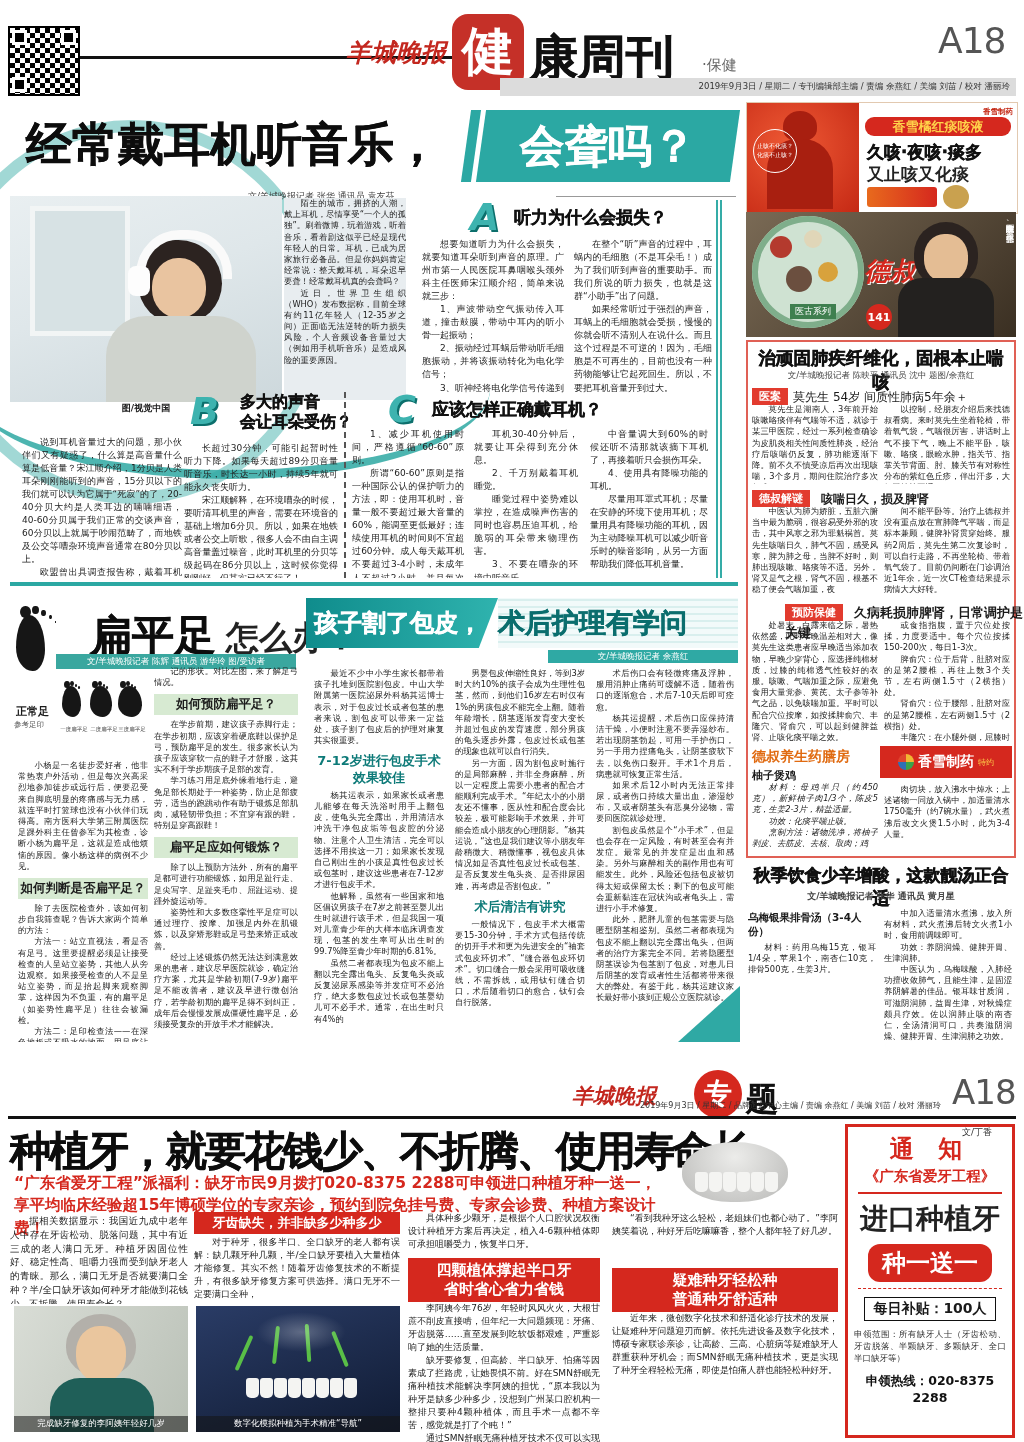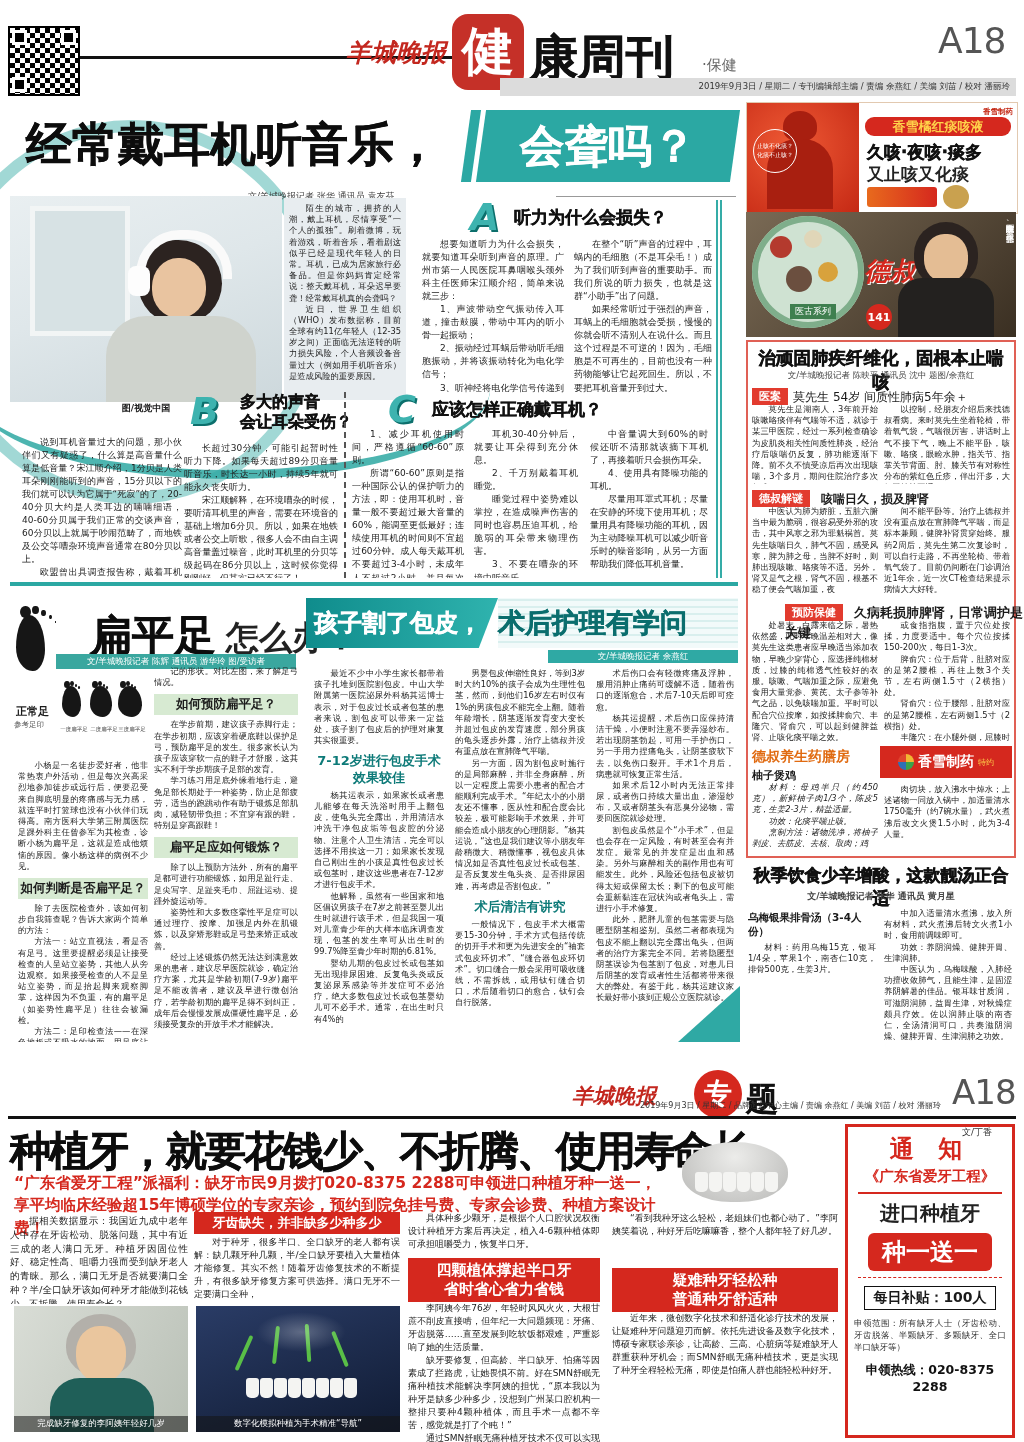--- a/index.html
+++ b/index.html
@@ -68,21 +68,21 @@
   <div class="abs" style="left:10px;top:196px;width:272px;height:206px;background:linear-gradient(160deg,#e9efF1 0%,#dfe7ea 45%,#cdd8dc 100%);overflow:hidden;">
     <div class="abs" style="left:20px;top:10px;width:90px;height:120px;border:5px solid #f2f5f5;background:#d7e2e4;"></div>
     <div class="abs" style="left:128px;top:44px;width:84px;height:84px;background:#2c2320;border-radius:46% 54% 50% 50%;"></div>
     <div class="abs" style="left:142px;top:62px;width:54px;height:60px;background:#e9c4a0;border-radius:48%;"></div>
     <div class="abs" style="left:126px;top:34px;width:78px;height:40px;border:9px solid #fafafa;border-bottom:none;border-radius:44px 44px 0 0;"></div>
     <div class="abs" style="left:118px;top:70px;width:22px;height:30px;background:#fdfdfd;border-radius:8px;"></div>
     <div class="abs" style="left:96px;top:120px;width:150px;height:90px;background:#cfd3cd;border-radius:40px 40px 0 0;"></div>
   </div>
   <div class="abs" style="left:10px;top:402px;width:272px;text-align:center;font-size:9px;font-weight:700;color:#222;">图/视觉中国</div>
 
-  <div class="abs col s8" style="left:284px;top:198px;width:122px;height:202px;background:#e8edf0;padding:5px;box-sizing:border-box;">
+  <div class="abs col s8" style="left:284px;top:198px;width:122px;height:202px;background:#e8edf0;box-sizing:border-box;">
       <p>陌生的城市，拥挤的人潮，戴上耳机，尽情享受“一个人的孤独”。刷着微博，玩着游戏，听着音乐，看着剧这似乎已经是现代年轻人的日常。耳机，已成为居家旅行必备品。但是你妈妈肯定经常说：整天戴耳机，耳朵迟早要聋！经常戴耳机真的会聋吗？</p>
       <p>近日，世界卫生组织（WHO）发布数据称，目前全球有约11亿年轻人（12-35岁之间）正面临无法逆转的听力损失风险，个人音频设备音量过大（例如用手机听音乐）是造成风险的重要原因。</p>
     </div>
 
   <div class="abs letter" style="left:470px;top:198px;">A</div>
   <div class="abs sec-title" style="left:514px;top:206px;">听力为什么会损失？</div>
   <div class="abs col" style="left:422px;top:238px;width:142px;height:156px;">
       <p>想要知道听力为什么会损失，就要知道耳朵听到声音的原理。广州市第一人民医院耳鼻咽喉头颈外科主任医师宋江顺介绍，简单来说就三步：</p>
       <p>1、声波带动空气振动传入耳道，撞击鼓膜，带动中耳内的听小骨一起振动；</p>
       <p>2、振动经过耳蜗后带动听毛细胞振动，并将该振动转化为电化学信号；</p>
@@ -192,26 +192,26 @@
   <div class="abs" style="left:548px;top:650px;width:190px;height:13px;background:#2fa9a4;color:#fff;font-size:8.5px;display:flex;align-items:center;justify-content:center;">文/羊城晚报记者 余燕红</div>
 
   <div class="abs" style="left:314px;top:668px;width:130px;height:374px;overflow:hidden;">
     <div class="col s8">
         <p>最近不少中小学生家长都带着孩子扎堆到医院割包皮。中山大学附属第一医院泌尿外科杨其运博士表示，对于包皮过长或者包茎的患者来说，割包皮可以带来一定益处，孩子割了包皮后的护理对康复其实很重要。</p>
       </div>
     <div class="tealsub">7-12岁进行包皮手术效果较佳</div>
     <div class="col s8">
         <p>杨其运表示，如果家长或者患儿能够在每天洗浴时用手上翻包皮，使龟头完全露出，并用清洁水冲洗干净包皮垢等包皮腔的分泌物、注意个人卫生清洁，完全可以选择不用挨这一刀；如果家长发现自己刚出生的小孩是真性包皮过长或包茎时，建议这些患者在7-12岁才进行包皮手术。</p>
         <p>他解释，虽然有一些国家和地区倡议男孩子在7岁之前甚至婴儿出生时就进行该手术，但是我国一项对儿童青少年的大样本临床调查发现，包茎的发生率可从出生时的99.7%降至青少年时期的6.81%。</p>
-        <p>婴幼儿期的包皮过长或包茎如无出现排尿困难、反复龟头炎或反复泌尿系感染等并发症可不必治疗，绝大多数包皮过长或包茎婴幼儿可不必手术。通常，在出生时只有4%的</p>
+        <p>虽然二者都表现为包皮不能上翻以完全露出龟头、反复龟头炎或反复泌尿系感染等并发症可不必治疗，绝大多数包皮过长或包茎婴幼儿可不必手术。通常，在出生时只有4%的</p>
       </div>
   </div>
   <div class="abs" style="left:455px;top:668px;width:130px;height:374px;overflow:hidden;">
     <div class="col s8">
-        <p>男婴包皮伸缩性良好，等到3岁时大约10%的孩子会成为生理性包茎，然而，到他们16岁左右时仅有1%的男孩包皮不能完全上翻。随着年龄增长，阴茎逐渐发育变大变长并超过包皮的发育速度，部分男孩的龟头逐步外露，治疗上德叔并没有重点放在宣肺降气平喘。</p>
+        <p>男婴包皮伸缩性良好，等到3岁时大约10%的孩子会成为生理性包茎，然而，到他们16岁左右时仅有1%的男孩包皮不能完全上翻。随着年龄增长，阴茎逐渐发育变大变长并超过包皮的发育速度，部分男孩的龟头逐步外露，包皮过长或包茎的现象也就可以自行消失。</p>
         <p>另一方面，因为割包皮时施行的是局部麻醉，并非全身麻醉，所以一定程度上需要小患者的配合才能顺利完成手术。“年纪太小的小朋友还不懂事，医从性和配合度会比较差，极可能影响手术效果，并可能会造成小朋友的心理阴影。”杨其运说，“这也是我们建议等小朋友年龄稍微大、稍微懂事，视包皮具体情况如是否真性包皮过长或包茎、是否反复发生龟头炎、是否排尿困难，再考虑是否割包皮。”</p>
       </div>
     <div class="tealsub">术后清洁有讲究</div>
     <div class="col s8">
         <p>一般情况下，包皮手术大概需要15-30分钟，手术方式包括传统的切开手术和更为先进安全的“袖套式包皮环切术”、“缝合器包皮环切术”。切口缝合一般会采用可吸收缝线，不需拆线，或用钛钉缝合切口，术后随着切口的愈合，钛钉会自行脱落。</p>
       </div>
   </div>
   <div class="abs col s8" style="left:596px;top:668px;width:138px;height:374px;">
       <p>术后伤口会有轻微疼痛及浮肿，服用消肿止痛药可缓解不适，随着伤口的逐渐愈合，术后7-10天后即可痊愈。</p>
       <p>杨其运提醒，术后伤口应保持清洁干燥，小便时注意不要弄湿纱布。若出现阴茎勃起，可用一手护伤口，另一手用力捏痛龟头，让阴茎疲软下去，以免伤口裂开。手术1个月后，病患就可恢复正常生活。</p>
@@ -343,22 +343,22 @@
     <div class="abs" style="left:4px;top:4px;width:106px;height:60px;background:radial-gradient(ellipse at 50% 25%,#ececea,#b9b9b7);border-radius:50% 50% 46% 46%;"></div>
     <div class="abs teeth" style="left:12px;top:34px;width:92px;text-align:center;">
       <span></span><span></span><span></span><span></span><span></span><span></span>
     </div>
   </div>
 
   <div class="abs" style="left:845px;top:1124px;width:170px;height:314px;border:3px solid #d5281e;box-sizing:border-box;padding:6px 6px;text-align:center;">
     <div style="color:#d5281e;font-size:24px;font-weight:800;letter-spacing:8px;">通 知</div>
     <div style="color:#d5281e;font-size:14.5px;font-weight:800;margin-top:2px;">《广东省爱牙工程》</div>
     <div style="height:2px;background:#d5281e;margin:6px 4px;"></div>
-    <div style="font-size:20px;font-weight:800;color:#222;margin-top:4px;">进口种植牙</div>
-    <div class="redbox" style="font-size:24px;border-radius:6px;margin:6px 14px;padding:4px 0;">种一送一</div>
+    <div style="font-size:28px;font-weight:800;color:#222;margin-top:4px;">进口种植牙</div>
+    <div class="redbox" style="font-size:24px;border-radius:12px;margin:6px 14px;padding:4px 0;">种一送一</div>
     <div style="border-top:1px dashed #d5281e;margin:6px 4px;"></div>
     <div style="display:inline-block;border:1.5px solid #111;font-size:14px;font-weight:800;padding:2px 8px;margin-top:2px;">每日补贴：100人</div>
     <div style="font-size:8.5px;color:#333;text-align:justify;margin-top:8px;line-height:1.4;">申领范围：所有缺牙人士（牙齿松动、牙齿脱落、半颗缺牙、多颗缺牙、全口半口缺牙等）</div>
     <div style="font-size:12.5px;font-weight:800;color:#111;margin-top:8px;">申领热线：020-8375 2288</div>
   </div>
 
   <div class="abs col" style="left:10px;top:1214px;width:178px;height:90px;font-size:9.5px;">
       <p>据相关数据显示：我国近九成中老年人中存在牙齿松动、脱落问题，其中有近三成的老人满口无牙。种植牙因固位性好、稳定性高、咀嚼力强而受到缺牙老人的青睐。那么，满口无牙是否就要满口全种？半/全口缺牙该如何种牙才能做到花钱少、不折腾、使用寿命长？</p>
     </div>
   <div class="abs" style="left:14px;top:1306px;width:174px;height:126px;background:linear-gradient(120deg,#d9ddd6,#b9c0b6);overflow:hidden;">

